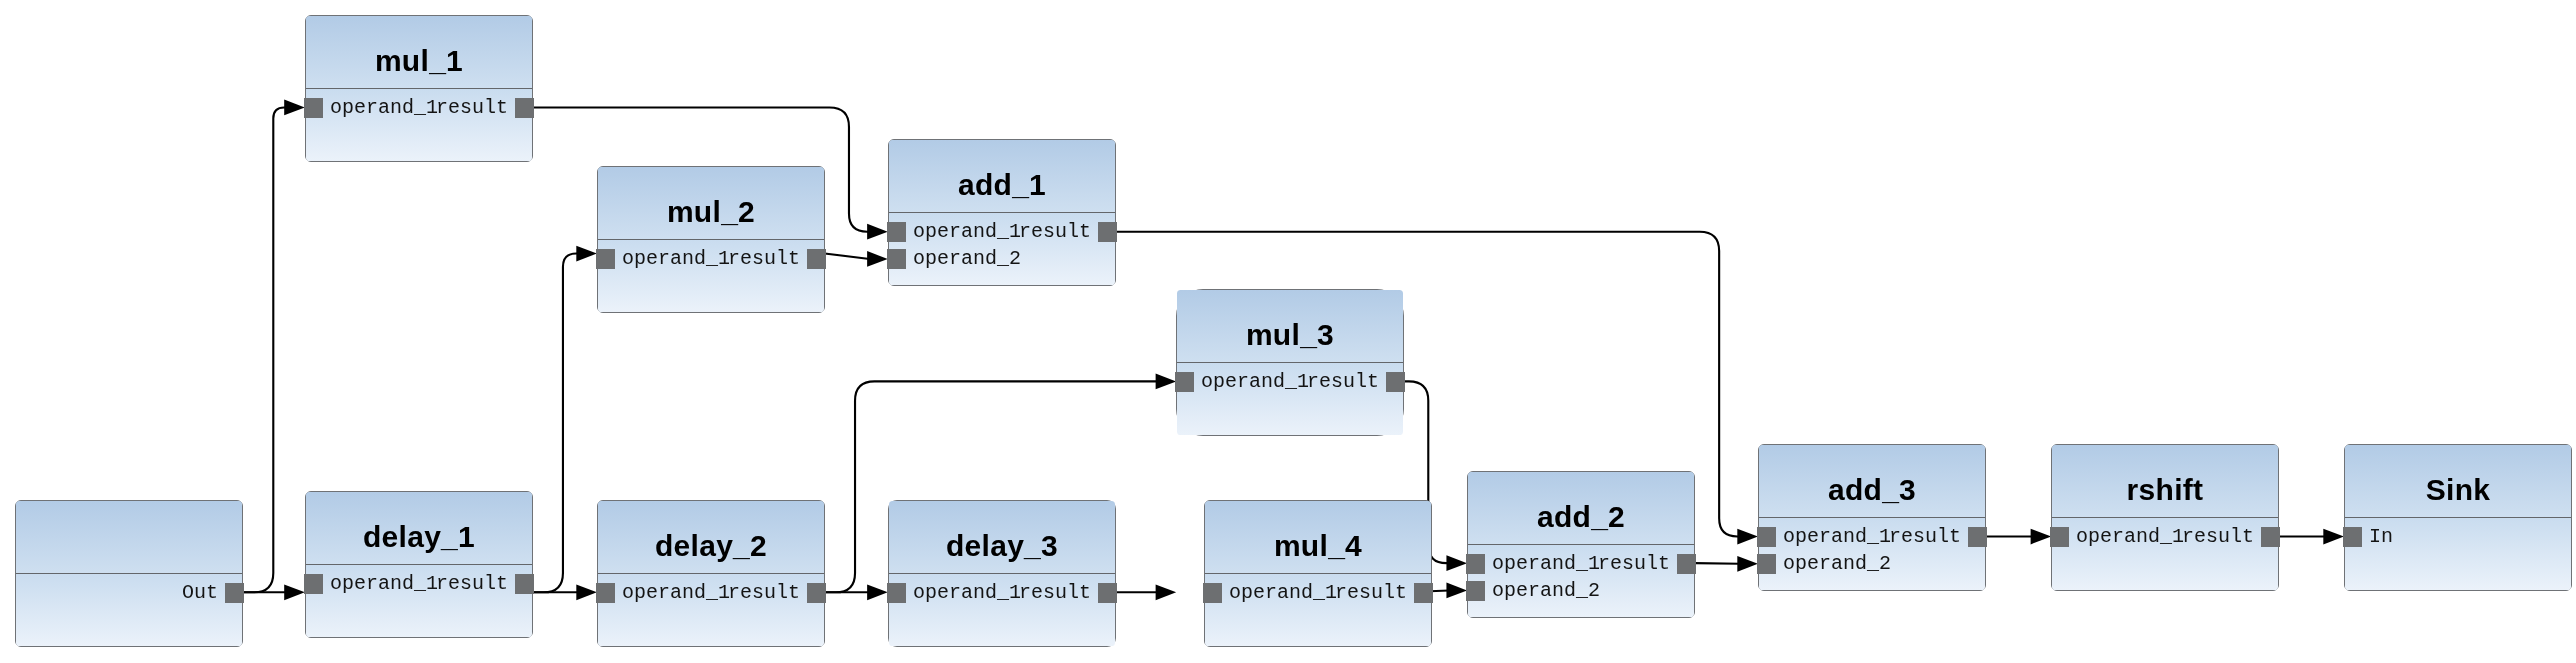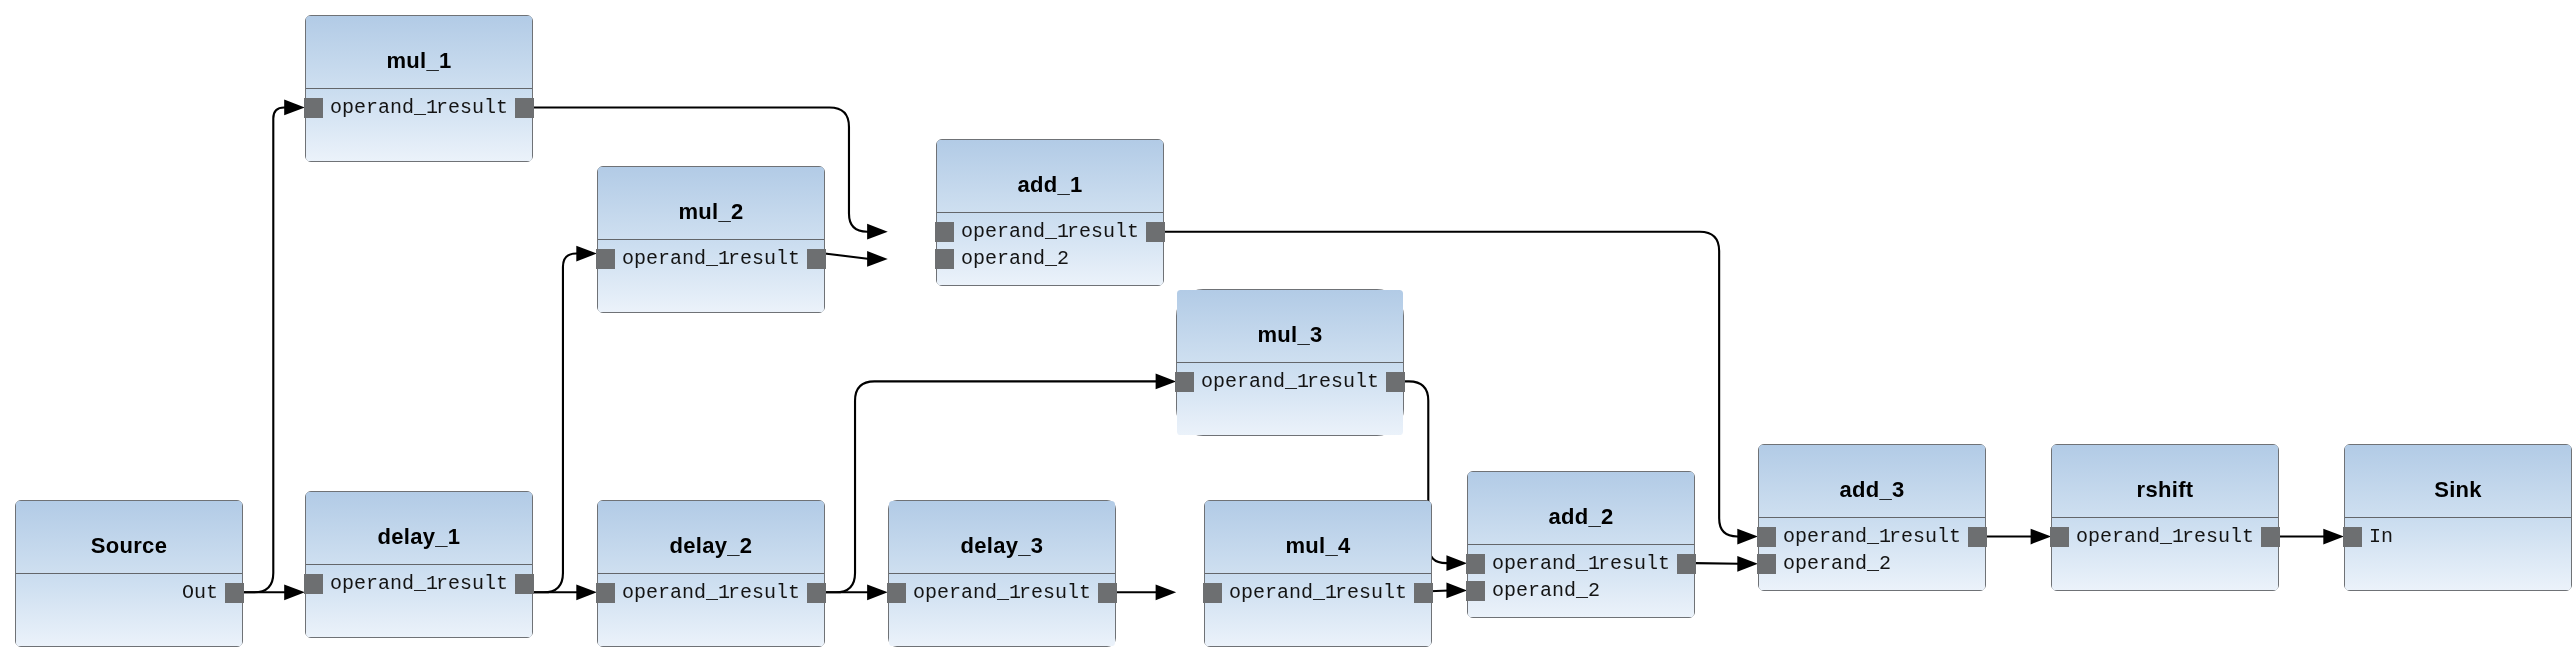--- a/index.html
+++ b/index.html
@@ -52,21 +52,21 @@
   }
   .block .title {
     position: absolute;
     left: 0; right: 0; top: 0;
     height: 72px;
     padding-top: 17px;
     box-sizing: border-box;
     display: flex;
     align-items: center;
     justify-content: center;
-    font-size: 22px;
+    font-size: 30px;
     font-weight: bold;
     color: var(--title-text, #000000);
     letter-spacing: 0.3px;
   }
   .block .port-row {
     position: absolute;
     left: 0; right: 0;
     height: 22px;
     font-family: Liberation Mono, monospace;
   }
@@ -124,21 +124,20 @@
       <path d="M 3277 885 L 3355 885" fill="none" stroke="#000000" stroke-width="3.5"></path>
       <polygon points="3385,885 3351,872 3351,898" fill="#000000"></polygon>
       <path d="M 3761 885 L 3838 885" fill="none" stroke="#000000" stroke-width="3.5"></path>
       <polygon points="3868,885 3834,872 3834,898" fill="#000000"></polygon>
     </svg>
   <div id="blocks-layer">
       <div class="block" style="left: 15px; top: 500px;">
     <div class="title-area"></div>
     <div class="divider"></div>
     <div class="body-area"></div>
-    <div class="title">Source</div>
     <div class="ports">
           <div class="port-row" style="top: 81px;">
             <span class="plabel out">Out</span>
             <span class="psq out"></span>
           </div>
         </div>
   </div>
       <div class="block" style="left: 305px; top: 15px;">
     <div class="title-area"></div>
     <div class="divider"></div>
@@ -196,21 +195,21 @@
           <div class="port-row" style="top: 81px;">
             <span class="psq in"></span>
             <span class="plabel in">operand_1</span>
           </div>
           <div class="port-row" style="top: 81px;">
             <span class="plabel out">result</span>
             <span class="psq out"></span>
           </div>
         </div>
   </div>
-      <div class="block" style="left: 936px; top: 139px;">
+      <div class="block" style="left: 888px; top: 139px;">
     <div class="title-area"></div>
     <div class="divider"></div>
     <div class="body-area"></div>
     <div class="title">add_1</div>
     <div class="ports">
           <div class="port-row" style="top: 81px;">
             <span class="psq in"></span>
             <span class="plabel in">operand_1</span>
           </div>
           <div class="port-row" style="top: 108px;">

